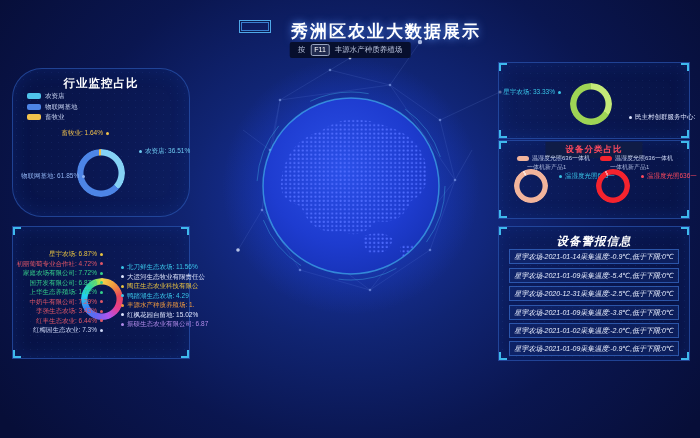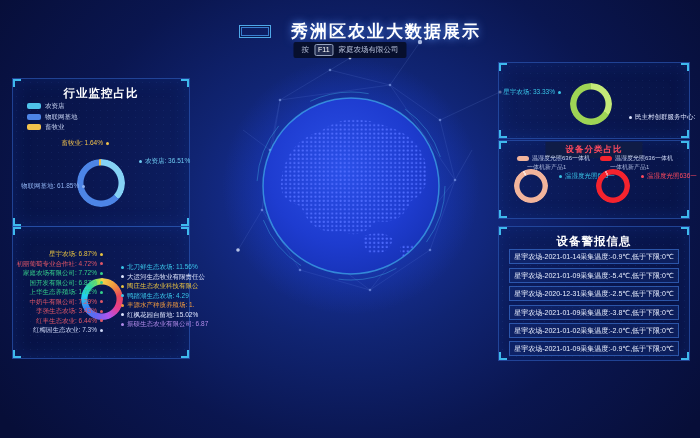--- a/index.html
+++ b/index.html
@@ -4,21 +4,21 @@
 <style>
   html,body{margin:0;padding:0;}
   body{
     width:700px;height:438px;position:relative;overflow:hidden;
     font-family:"Liberation Sans","DejaVu Sans",sans-serif;
     background:
       radial-gradient(ellipse 430px 370px at 351px 200px,
         #1b38b4 0%, #102472 38%, #0a1650 66%, #070e38 100%);
   }
   
-  .hdr{position:absolute;top:20px;left:0;right:0;display:flex;justify-content:center;align-items:center;gap:20px;padding-left:20px;}
+  .hdr{position:absolute;top:20px;left:0;right:0;display:flex;justify-content:center;align-items:flex-start;gap:20px;padding-left:20px;}
   .logo{width:30px;height:11px;border:1px solid #4fa8e8;box-shadow:inset 0 0 0 1px #0a1a50, inset 0 0 0 2px #3a7fd0;}
   .title{font-size:17px;font-weight:bold;color:#ffffff;letter-spacing:2px;text-shadow:0 0 8px rgba(90,150,255,.9);}
   .hint{position:absolute;top:42px;left:50%;transform:translateX(-50%);
     background:rgba(6,12,34,.85);border-radius:2px;padding:2px 8px;
     display:flex;gap:5px;align-items:center;color:#b8c2dc;font-size:7.5px;white-space:nowrap;}
   .key{border:1px solid #98a4c0;border-radius:2px;padding:0 3px;background:#202a4e;color:#fff;font-size:7px;line-height:10px;}
   
   .globe-glow{position:absolute;left:221px;top:56px;width:260px;height:260px;border-radius:50%;
     background:radial-gradient(circle, rgba(45,95,255,.55) 0%, rgba(30,70,230,.28) 45%, transparent 70%);}
   .globe{position:absolute;left:251px;top:86px;}
@@ -30,25 +30,25 @@
     background-image:
       linear-gradient(#49d6ff,#49d6ff),linear-gradient(#49d6ff,#49d6ff),
       linear-gradient(#49d6ff,#49d6ff),linear-gradient(#49d6ff,#49d6ff),
       linear-gradient(#49d6ff,#49d6ff),linear-gradient(#49d6ff,#49d6ff),
       linear-gradient(#49d6ff,#49d6ff),linear-gradient(#49d6ff,#49d6ff),
       radial-gradient(rgba(90,130,220,.10) 0.5px, transparent 0.6px);
     background-size:8px 2px,2px 8px,8px 2px,2px 8px,8px 2px,2px 8px,8px 2px,2px 8px,7px 7px;
     background-position:left top,left top,right top,right top,left bottom,left bottom,right bottom,right bottom,0 0;
     background-repeat:no-repeat,no-repeat,no-repeat,no-repeat,no-repeat,no-repeat,no-repeat,no-repeat,repeat;}
   .panel-title{text-align:center;color:#fff;font-weight:bold;font-size:11.5px;margin-top:7px;letter-spacing:1px;}
-  #p-industry{left:12px;top:78px;width:176px;height:147px;}
+  #p-industry{left:12px;top:68px;width:176px;height:147px;border-radius:30px;}
   #p-enterprise{left:12px;top:226px;width:176px;height:131px;}
   #p-equipment{left:498px;top:62px;width:190px;height:75px;}
   #p-category{left:498px;top:140px;width:190px;height:77px;}
-  #p-alarms{left:498px;top:226px;width:190px;height:133px;}
+  #p-alarms{left:498px;top:226px;width:190px;height:133px;font-style:italic;}
   
   .ring{position:absolute;border-radius:50%;
     -webkit-mask:radial-gradient(farthest-side, transparent calc(100% - 7px), #000 calc(100% - 6px));
     mask:radial-gradient(farthest-side, transparent calc(100% - 7px), #000 calc(100% - 6px));}
   .ring.thin{-webkit-mask:radial-gradient(farthest-side, transparent calc(100% - 6px), #000 calc(100% - 5px));
     mask:radial-gradient(farthest-side, transparent calc(100% - 6px), #000 calc(100% - 5px));}
   #d-industry{left:64px;top:80px;width:48px;height:48px;
     background:conic-gradient(from 354deg, #f2c24c 0% 1.64%, #85d2f5 1.64% 38.15%, #4d85e6 38.15% 100%);
     filter:drop-shadow(0 0 5px rgba(90,170,255,.55));}
   #d-enterprise{left:68px;top:51px;width:42px;height:42px;
@@ -140,21 +140,21 @@
   </g>
 </svg>
 
 <div class="hdr">
   <span class="logo"></span>
   <span class="title">秀洲区农业大数据展示</span>
 </div>
 <div class="hint">
   <span>按</span>
   <span class="key">F11</span>
-  <span>家庭农场有限公司</span>
+  <span>丰源水产种质养殖场</span>
 </div>
 
 <div class="panel" id="p-industry">
   <div class="panel-title">行业监控占比</div>
   <div class="lg-col">
     <div class="lg-row">
       <span class="swatch" style="background-color: rgb(79, 195, 234);"></span>
       <span class="lg-label">农资店</span>
     </div>
     <div class="lg-row">

